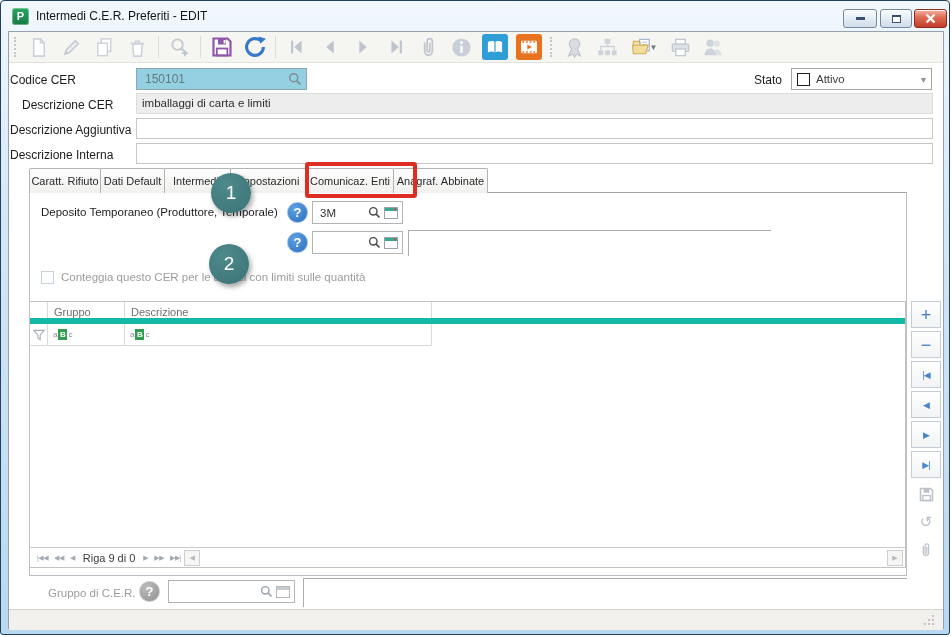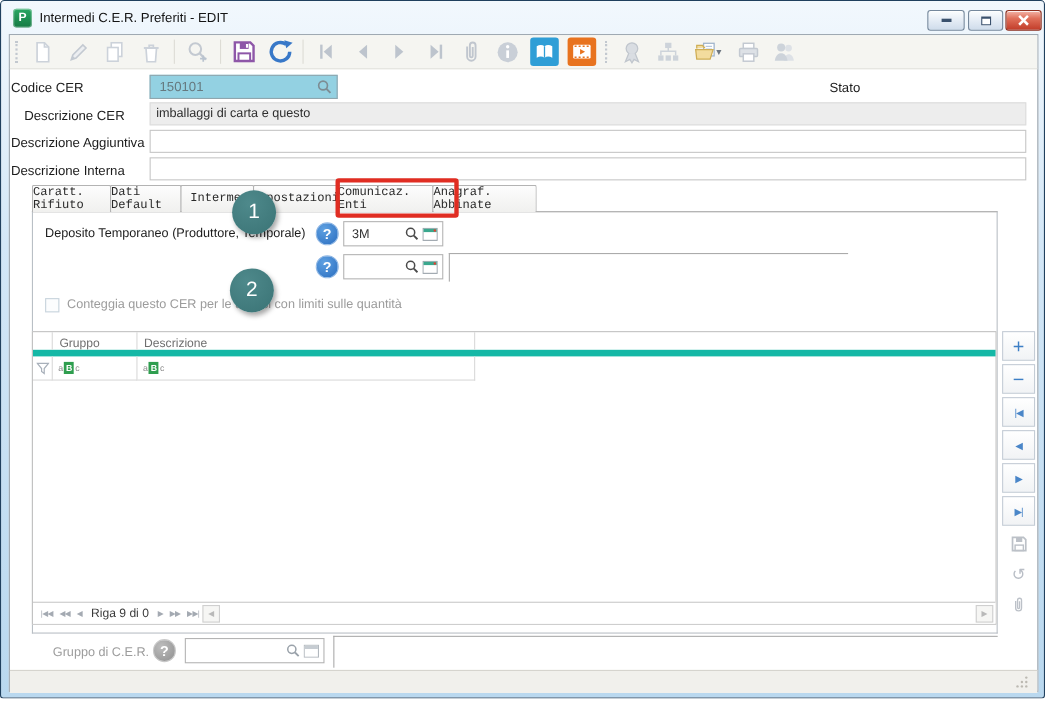--- a/index.html
+++ b/index.html
@@ -35,21 +35,21 @@
           font-size:11.5px;color:#2e2e2e;padding:3px 0 0 5px;}
   .txtinp{height:21px;border:1px solid #c6c6c6;background:#fff;font:11.5px "Liberation Sans",sans-serif;color:#333;padding:0 5px;outline:0;}
   .combo{left:790px;top:67px;width:141px;height:22px;border:1px solid #a6a6a6;background:#fff;
          display:flex;align-items:center;padding:0 5px;gap:6px;}
   .colorsq{width:13px;height:13px;background:#fff;border:1px solid #1c1c1c;flex:0 0 auto;}
   .combo .val{flex:1;font-size:11.5px;color:#3c3c3c;}
   .combo .car{font-size:10px;color:#8a929b;}
   
   .tabstrip{left:28px;top:166px;height:26px;display:flex;z-index:3;}
   .tab{height:25px;margin-top:1px;border:1px solid #b3b3b3;border-bottom:0;background:linear-gradient(#fdfdfd,#f0f0ee);
-       font-size:11px;color:#2a2a2a;display:flex;align-items:center;justify-content:center;margin-right:-1px;border-radius:2px 2px 0 0;font-family:Liberation Mono, monospace;}
+       font-size:11px;color:#2a2a2a;display:flex;align-items:center;justify-content:center;margin-right:-1px;border-radius:2px 2px 0 0;}
   .tab.active{height:27px;margin-top:0;background:#fff;border-color:#9a9a9a;z-index:4;}
   .panelline{left:28px;top:191px;width:878px;height:384px;border:1px solid #b9bfc5;border-top:1px solid #a3a3a3;background:#fff;}
   
   .help{width:21px;height:21px;border-radius:50%;color:#fff;font-size:13px;font-weight:bold;text-align:center;line-height:20px;}
   .helpblue{background:radial-gradient(circle at 35% 30%,#5fa1e2,#2a6dbf);border:1px solid #8fb7e4;}
   .helpgray{background:radial-gradient(circle at 35% 30%,#bdbdbd,#8f8f8f);border:1px solid #c9c9c9;}
   .lkp{border:1px solid #b4b4b4;background:#fff;display:flex;align-items:center;padding:0 4px 0 5px;gap:3px;}
   .lkp input{flex:1;min-width:0;border:0;outline:0;font:11.5px "Liberation Sans",sans-serif;color:#333;}
   .rofield{border-top:1px solid #ababab;border-left:1px solid #ababab;background:#fff;
            font-size:11.5px;color:#3a3a3a;padding:4px 0 0 6px;}
@@ -245,23 +245,28 @@
 
   <div class="abs lbl" style="left:9px;top:72px;">Codice CER</div>
   <div class="abs cyaninp">
     <input value="150101" style="">
     <svg width="14" height="14" viewBox="0 0 14 14">
         <circle cx="5.7" cy="5.7" r="4" fill="none" stroke="#7d8d94" stroke-width="1.5"></circle>
         <path d="M8.8 8.8l3.6 3.6" stroke="#7d8d94" stroke-width="1.8"></path>
       </svg>
   </div>
   <div class="abs lbl" style="left:753px;top:72px;">Stato</div>
+  <div class="abs combo">
+    <span class="colorsq"></span>
+    <span class="val">Attivo</span>
+    <span class="car">▾</span>
+  </div>
 
   <div class="abs lbl" style="left:21px;top:97px;">Descrizione CER</div>
-  <div class="abs rogray">imballaggi di carta e questo</div>
+  <div class="abs rogray">imballaggi di carta e limiti</div>
 
   <div class="abs lbl" style="left:9px;top:122px;">Descrizione Aggiuntiva</div>
   <input class="abs txtinp" style="left: 135px; top: 117px; width: 797px;" value="">
 
   <div class="abs lbl" style="left:9px;top:147px;">Descrizione Interna</div>
   <input class="abs txtinp" style="left: 135px; top: 142px; width: 797px;" value="">
 
   <div class="abs panelline"></div>
 
   <div class="abs tabstrip">

